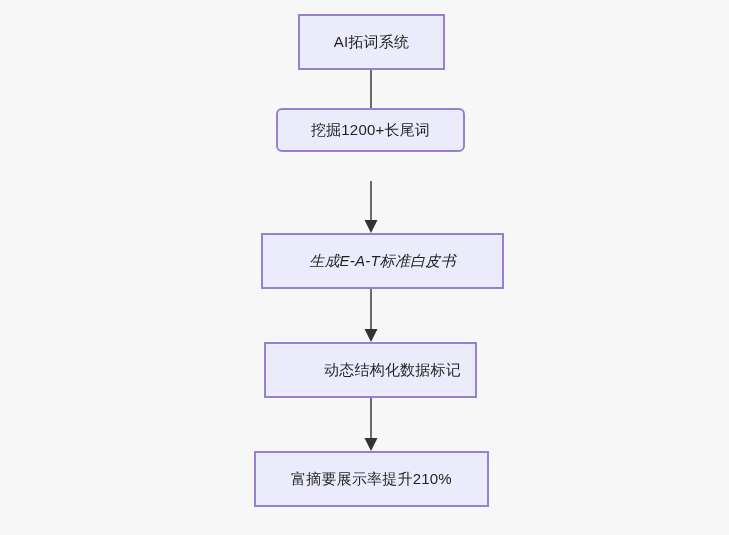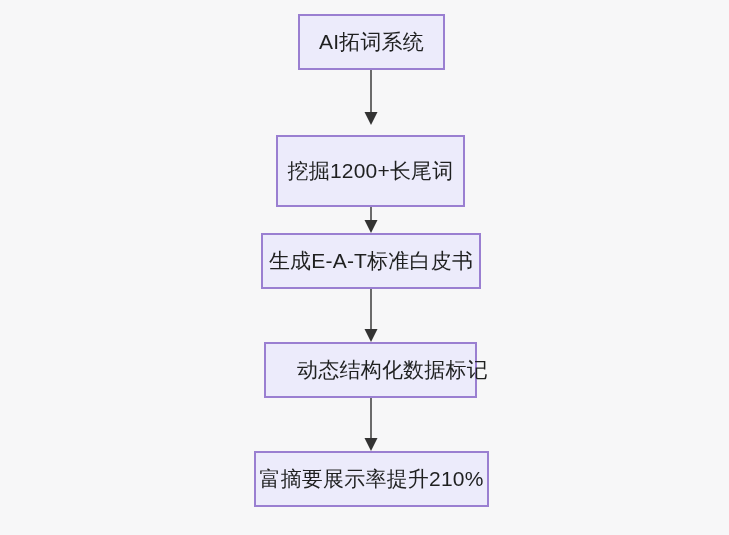--- a/index.html
+++ b/index.html
@@ -25,21 +25,21 @@
     background: #ecebfb;
     border: 2px solid #9a7fd1;
     border-radius: 0;
     display: flex;
     align-items: center;
     justify-content: center;
     z-index: 2;
   }
   .node-label {
     color: #1f2020;
-    font-size: 21px;
+    font-size: 15px;
     line-height: 1.2;
     letter-spacing: 0.2px;
     white-space: nowrap;
     text-align: center;
     font-family: "Liberation Sans", "DejaVu Sans", sans-serif;
   }
   .edge {
     position: absolute;
     z-index: 1;
     overflow: visible;
@@ -75,25 +75,25 @@
     <g>
       <line class="edge-line" x1="371" y1="398" x2="371" y2="442"></line>
       <polygon class="edge-arrow" points="371,451 364.5,438 377.5,438"></polygon>
     </g>
   </svg>
 
   <div class="node" style="left:298px; top:14px; width:147px; height:56px;">
     <span class="node-label">AI拓词系统</span>
   </div>
 
-  <div class="node" style="left:276px; top:135px; width:189px; height:72px;">
+  <div class="node" style="left:276px; top:108px; width:189px; height:44px;border-radius:6px;">
     <span class="node-label">挖掘1200+长尾词</span>
   </div>
 
-  <div class="node" style="left:261px; top:233px; width:220px; height:56px;">
+  <div class="node" style="left:261px; top:233px; width:243px; height:56px;font-style:italic;">
     <span class="node-label">生成E-A-T标准白皮书</span>
   </div>
 
   <div class="node" style="left:264px; top:342px; width:213px; height:56px;padding-left:44px;">
     <span class="node-label">动态结构化数据标记</span>
   </div>
 
   <div class="node" style="left:254px; top:451px; width:235px; height:56px;">
     <span class="node-label">富摘要展示率提升210%</span>
   </div>

